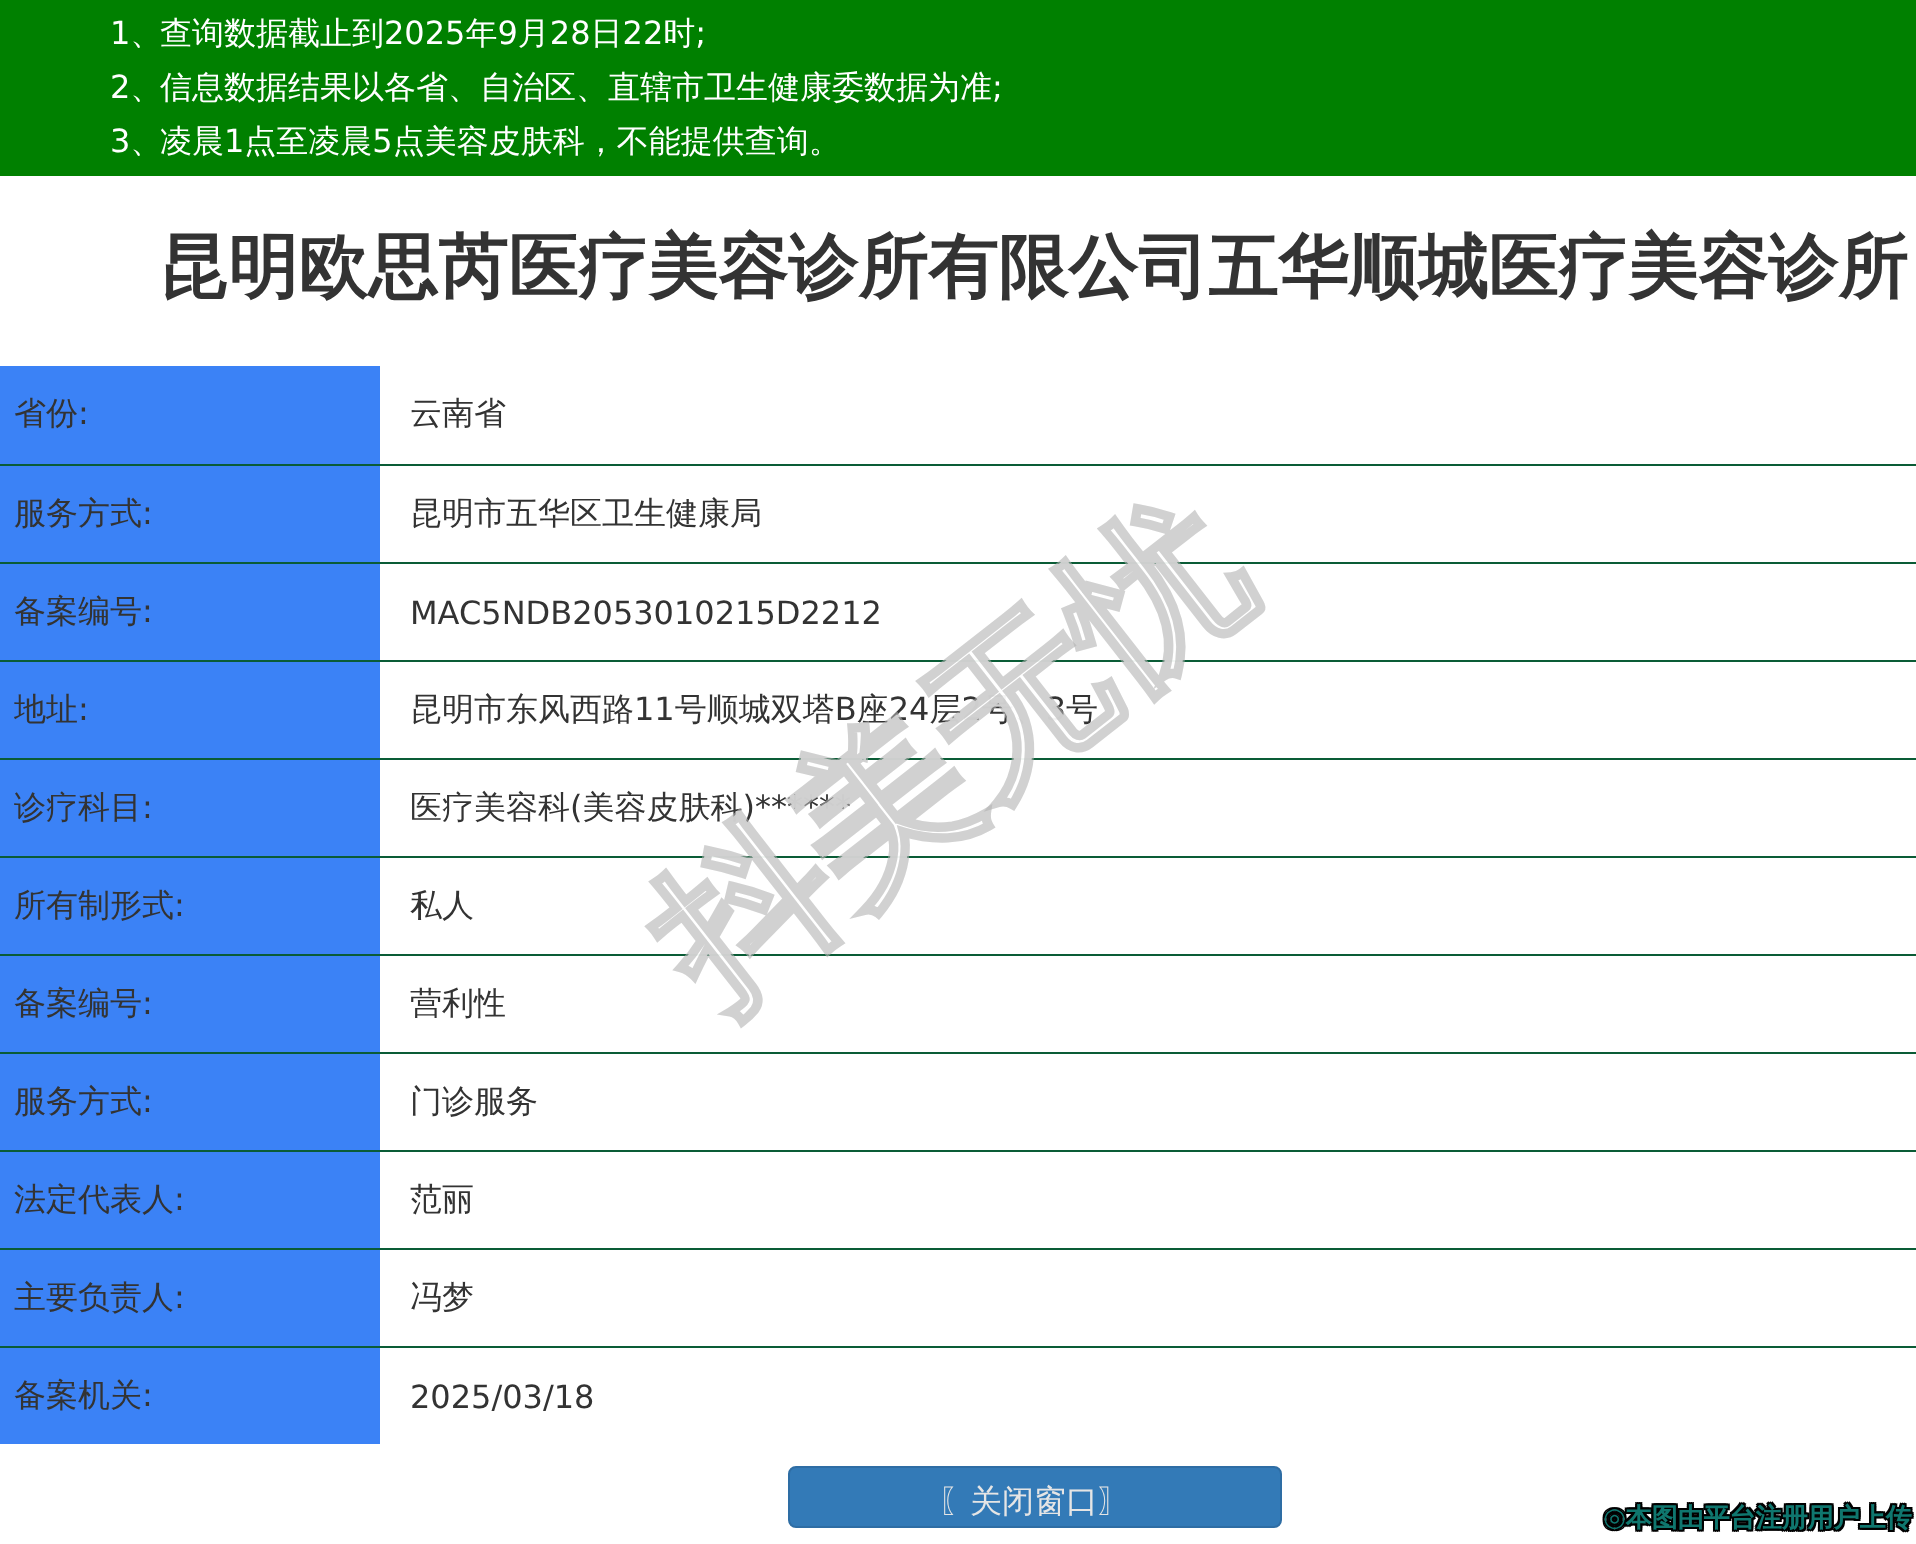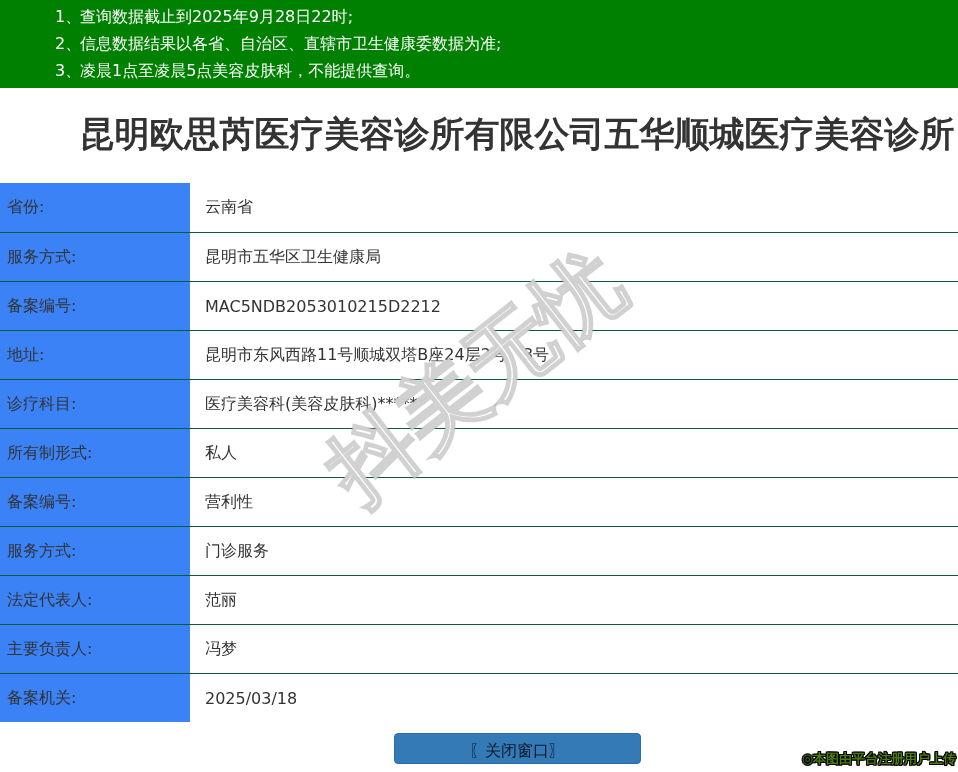--- a/index.html
+++ b/index.html
@@ -60,21 +60,21 @@
 
   
   .btn-wrap { margin-top: 11px; text-align: center; }
   .close-btn {
     display: inline-block;
     width: 247px; height: 31px;
     line-height: 31px;
     background: #337ab7;
     border: 1px solid #2e6da4;
     border-radius: 4px;
-    color: #0f172a;
+    color: #e5e5e5;
     font-size: 16px;
     text-align: center;
     cursor: pointer;
     box-sizing: border-box;
     font-family: "DejaVu Sans", "Liberation Sans", sans-serif;
   }
 
   
   .watermark {
     position: absolute;
@@ -90,21 +90,21 @@
     pointer-events: none;
     z-index: 5;
   }
 
   
   .credit {
     position: absolute;
     right: 2px; bottom: 4px;
     font-size: 13px;
     font-weight: bold;
-    color: #4d7c0f;
+    color: #0f766e;
     text-shadow:
       -1px 0 #000, 1px 0 #000, 0 -1px #000, 0 1px #000,
       -1px -1px #000, 1px 1px #000, -1px 1px #000, 1px -1px #000;
     z-index: 6;
     white-space: nowrap;
   }
 </style>
 </head>
 <body>
 

